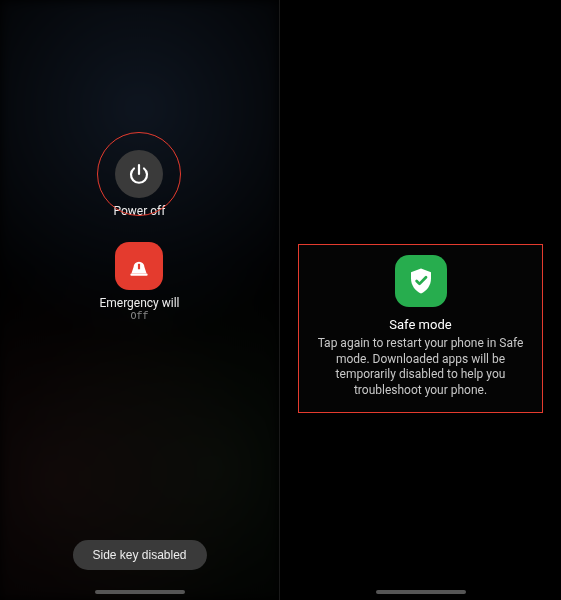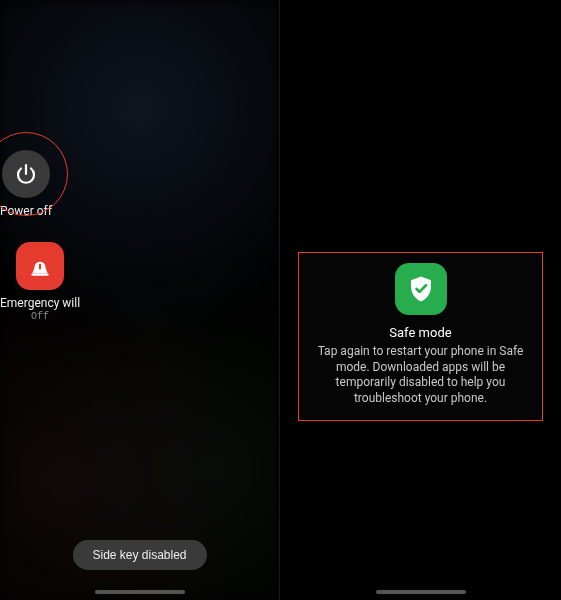--- a/index.html
+++ b/index.html
@@ -36,21 +36,21 @@
       radial-gradient(circle at 78% 78%, rgba(30,50,30,0.22), transparent 40%),
       #000;
     filter: blur(6px);
   }
 
   .power-menu {
     position: absolute;
     inset: 0;
     display: flex;
     flex-direction: column;
-    align-items: flex-start;
+    align-items: center;
     padding-top: 150px;
   }
 
   .menu-item {
     display: flex;
     flex-direction: column;
     align-items: center;
     margin-bottom: 24px;
     cursor: pointer;
     position: relative;
@@ -125,21 +125,20 @@
     position: absolute;
     top: 244px;
     left: 18px;
     right: 18px;
     border: 1.5px solid #e43b2e;
     padding: 10px 10px 14px;
     display: flex;
     flex-direction: column;
     align-items: center;
     background: #050505;
-    margin-top: 8px;
   }
 
   .safe-icon-wrap {
     width: 52px;
     height: 52px;
     background: #27ad4e;
     border-radius: 14px;
     display: flex;
     align-items: center;
     justify-content: center;

